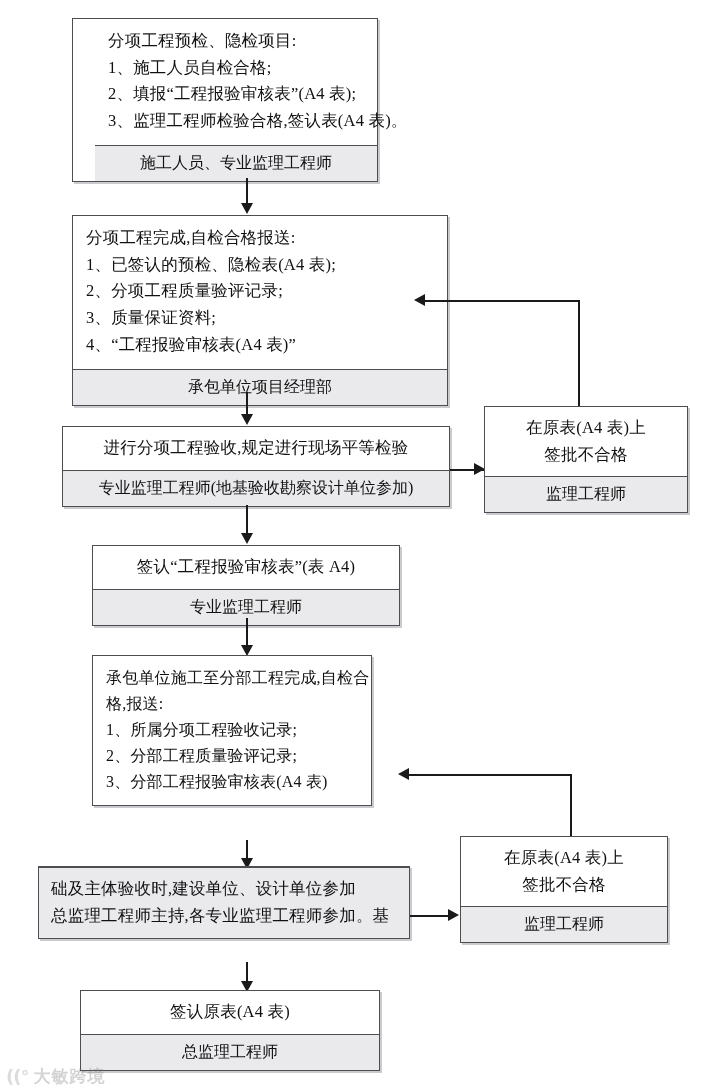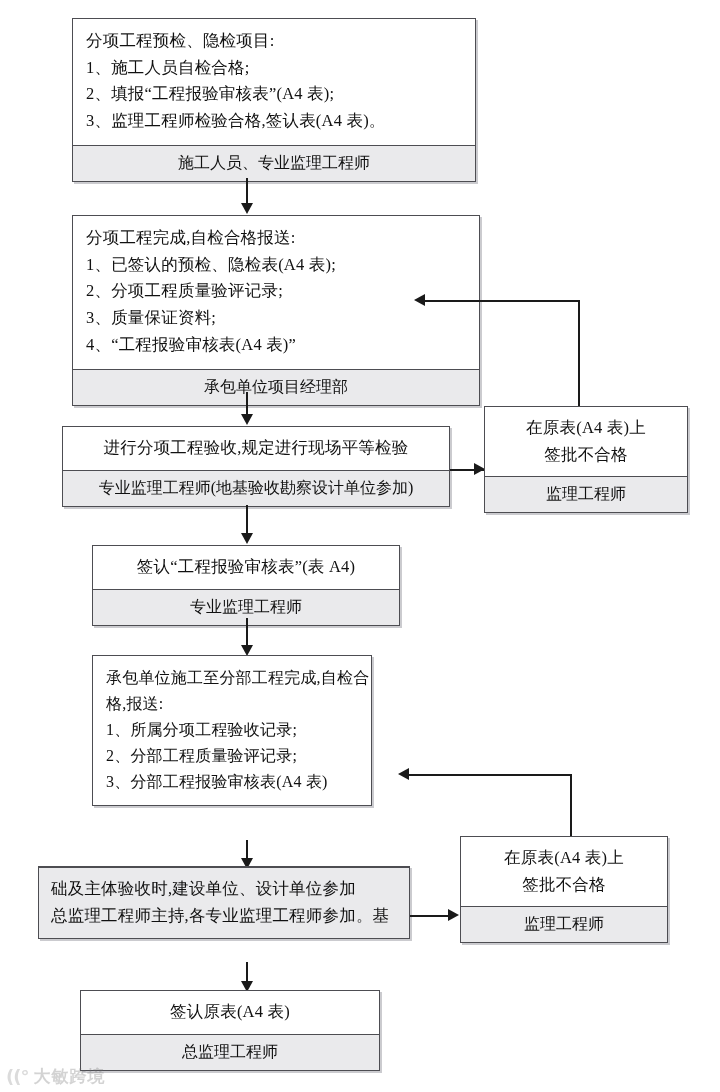--- a/index.html
+++ b/index.html
@@ -116,34 +116,34 @@
     font-weight: bold;
     color: #8b5cf6;
     letter-spacing: 1px;
   }
 </style>
 </head>
 <body>
 
 <div id="canvas">
 
-  <div class="node" style="left:72px; top:18px; width:404px;">
+  <div class="node" style="left:72px; top:18px; width:306px;padding-left:22px;">
     <div class="body">
       <p class="line">分项工程预检、隐检项目:</p>
       <p class="line">1、施工人员自检合格;</p>
       <p class="line">2、填报“工程报验审核表”(A4 表);</p>
       <p class="line">3、监理工程师检验合格,签认表(A4 表)。</p>
     </div>
     <div class="footer">施工人员、专业监理工程师</div>
   </div>
 
   <div class="conn v" style="left:246px; top:178px; height:30px;"></div>
   <div class="arrow-down" style="left:241px; top:203px;"></div>
 
-  <div class="node" style="left:72px; top:215px; width:408px;">
+  <div class="node" style="left:72px; top:215px; width:376px;">
     <div class="body">
       <p class="line">分项工程完成,自检合格报送:</p>
       <p class="line">1、已签认的预检、隐检表(A4 表);</p>
       <p class="line">2、分项工程质量验评记录;</p>
       <p class="line">3、质量保证资料;</p>
       <p class="line">4、“工程报验审核表(A4 表)”</p>
     </div>
     <div class="footer">承包单位项目经理部</div>
   </div>
 

